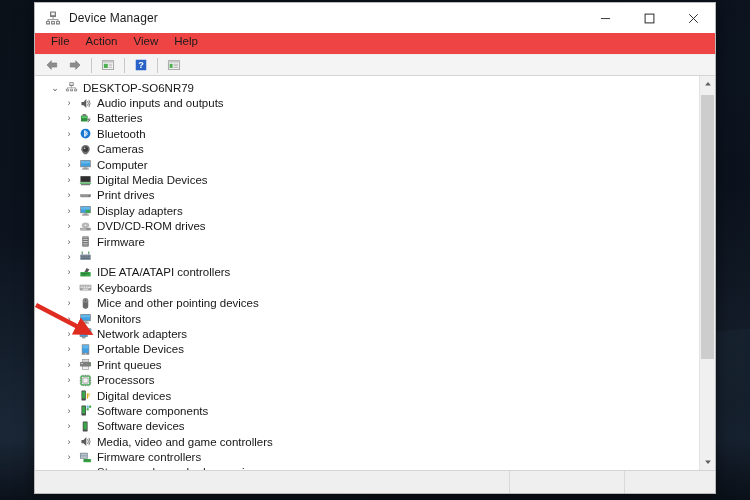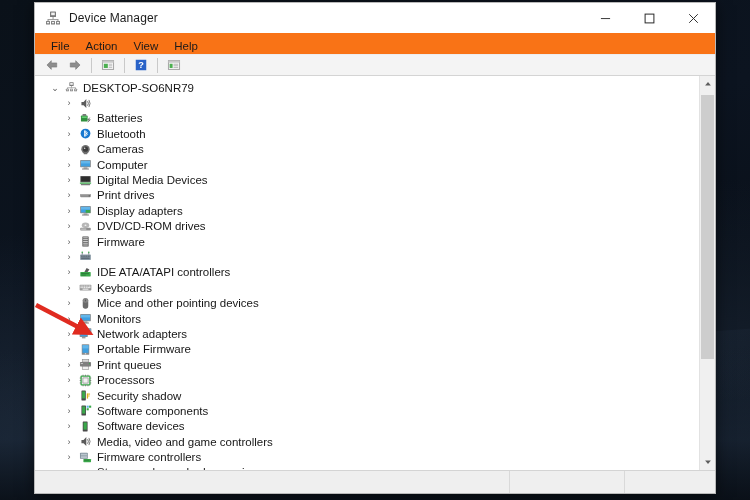--- a/index.html
+++ b/index.html
@@ -58,22 +58,22 @@
   .win-controls { position: absolute; right: 0; top: 0; height: 30px; display: flex; }
   .win-btn {
     width: 44px; height: 30px;
     display: flex; align-items: center; justify-content: center;
     color: #2b2b2b;
   }
 
   
   .menubar {
     height: 21px; flex: 0 0 21px;
-    background: #f97316;
-    display: flex; align-items: flex-end;
+    background: #ef4444;
+    display: flex; align-items: flex-start;
     padding-left: 8px;
   }
   .menu-item {
     font-size: 11.5px; color: #1b1b1b;
     padding: 2px 8px;
   }
 
   
   .toolbar {
     height: 22px; flex: 0 0 22px;
@@ -286,20 +286,21 @@
 
       <div class="row child">
         <span class="expander">›</span>
         <span class="ricon">
           <svg viewBox="0 0 16 16" width="13" height="13">
             <path d="M3 6 L5.6 6 L9 2.6 L9 13.4 L5.6 10 L3 10 Z" fill="#5b5b5b"></path>
             <path d="M10.6 5.2 Q12.4 8 10.6 10.8" stroke="#5b5b5b" stroke-width="1.1" fill="none"></path>
             <path d="M12.2 3.6 Q15 8 12.2 12.4" stroke="#5b5b5b" stroke-width="1" fill="none"></path>
           </svg>
         </span>
+        <span>Audio inputs and outputs</span>
       </div>
 
       <div class="row child">
         <span class="expander">›</span>
         <span class="ricon">
           <svg viewBox="0 0 16 16" width="13" height="13">
             <rect x="2.4" y="4.4" width="8.2" height="7.4" rx="0.8" fill="#2f8f3e"></rect>
             <rect x="4.4" y="2.6" width="4.4" height="2" fill="#6a6a6a"></rect>
             <rect x="3.4" y="5.4" width="6.2" height="2" fill="#66cf74"></rect>
             <path d="M10 9.6 L14.2 6 L12 9.2 L14.6 9.2 L10.4 13.2 L12.2 9.6 Z" fill="#4a4a4a"></path>
@@ -510,21 +511,21 @@
       <div class="row child">
         <span class="expander">›</span>
         <span class="ricon">
           <svg viewBox="0 0 16 16" width="13" height="13">
             <rect x="3.4" y="1.4" width="9.2" height="13.2" rx="0.9" fill="#8c8c8c"></rect>
             <rect x="4.3" y="2.7" width="7.4" height="9.4" fill="#3f9fe0"></rect>
             <rect x="4.3" y="2.7" width="7.4" height="4" fill="#63b6ea"></rect>
             <circle cx="8" cy="13.2" r="0.9" fill="#d8d8d8"></circle>
           </svg>
         </span>
-        <span>Portable Firmware</span>
+        <span>Portable Devices</span>
       </div>
 
       <div class="row child">
         <span class="expander">›</span>
         <span class="ricon">
           <svg viewBox="0 0 16 16" width="13" height="13">
             <rect x="4" y="1.6" width="8" height="3.4" fill="#d8d8d8" stroke="#8a8a8a" stroke-width=".7"></rect>
             <rect x="1.2" y="5" width="13.6" height="5.4" rx="0.9" fill="#7f7f7f"></rect>
             <rect x="2.2" y="6.2" width="2.6" height="1.2" fill="#c9c9c9"></rect>
             <circle cx="12.8" cy="6.8" r="0.8" fill="#3aa84a"></circle>
@@ -550,21 +551,21 @@
         <span class="expander">›</span>
         <span class="ricon">
           <svg viewBox="0 0 16 16" width="13" height="13">
             <rect x="3" y="1.8" width="5.4" height="12.4" rx="0.6" fill="#4a4a4a"></rect>
             <rect x="3.9" y="3" width="3.6" height="8.6" fill="#3aa84a"></rect>
             <rect x="9.6" y="5.4" width="1.6" height="6.4" fill="#e0b020"></rect>
             <rect x="11.2" y="5.6" width="2.4" height="1.3" fill="#e0b020"></rect>
             <rect x="11.2" y="8" width="1.8" height="1.2" fill="#e0b020"></rect>
           </svg>
         </span>
-        <span>Security shadow</span>
+        <span>Digital devices</span>
       </div>
 
       <div class="row child">
         <span class="expander">›</span>
         <span class="ricon">
           <svg viewBox="0 0 16 16" width="13" height="13">
             <rect x="3" y="1.8" width="5.6" height="12.4" rx="0.6" fill="#4a4a4a"></rect>
             <rect x="3.9" y="3" width="3.8" height="8.8" fill="#3aa84a"></rect>
             <rect x="9.4" y="2" width="2.6" height="2.6" fill="#5fb3e8"></rect>
             <rect x="12.4" y="2" width="2.6" height="2.6" fill="#3aa84a"></rect>

